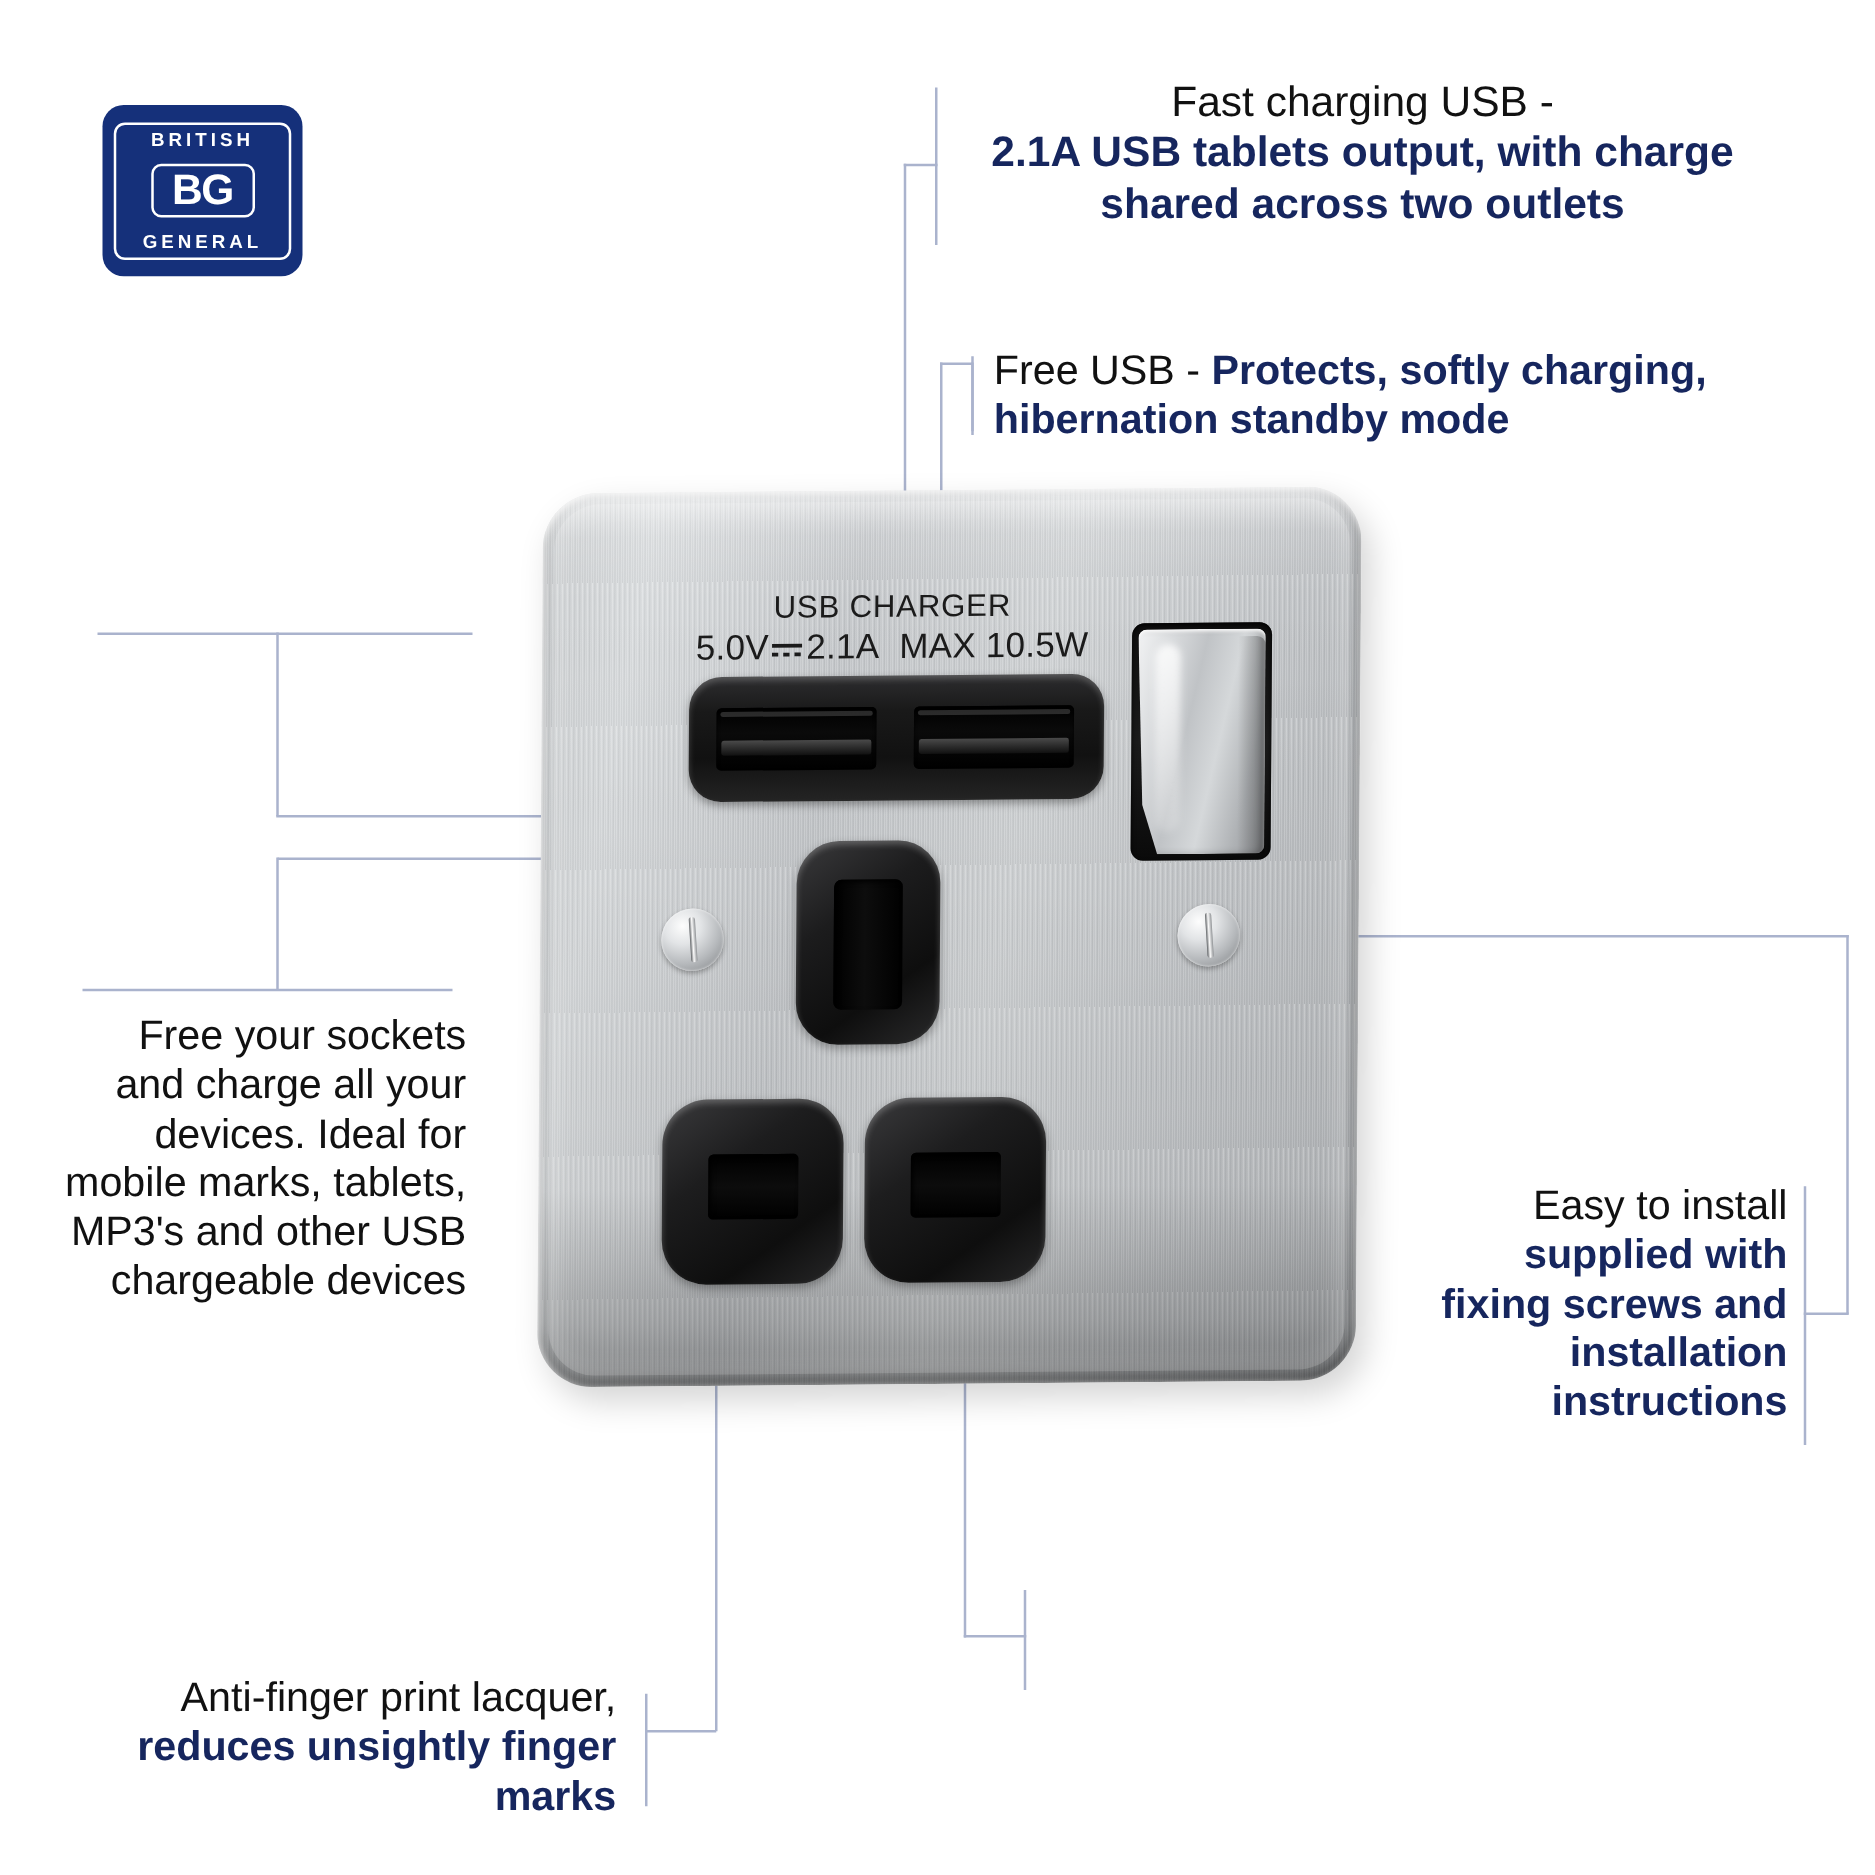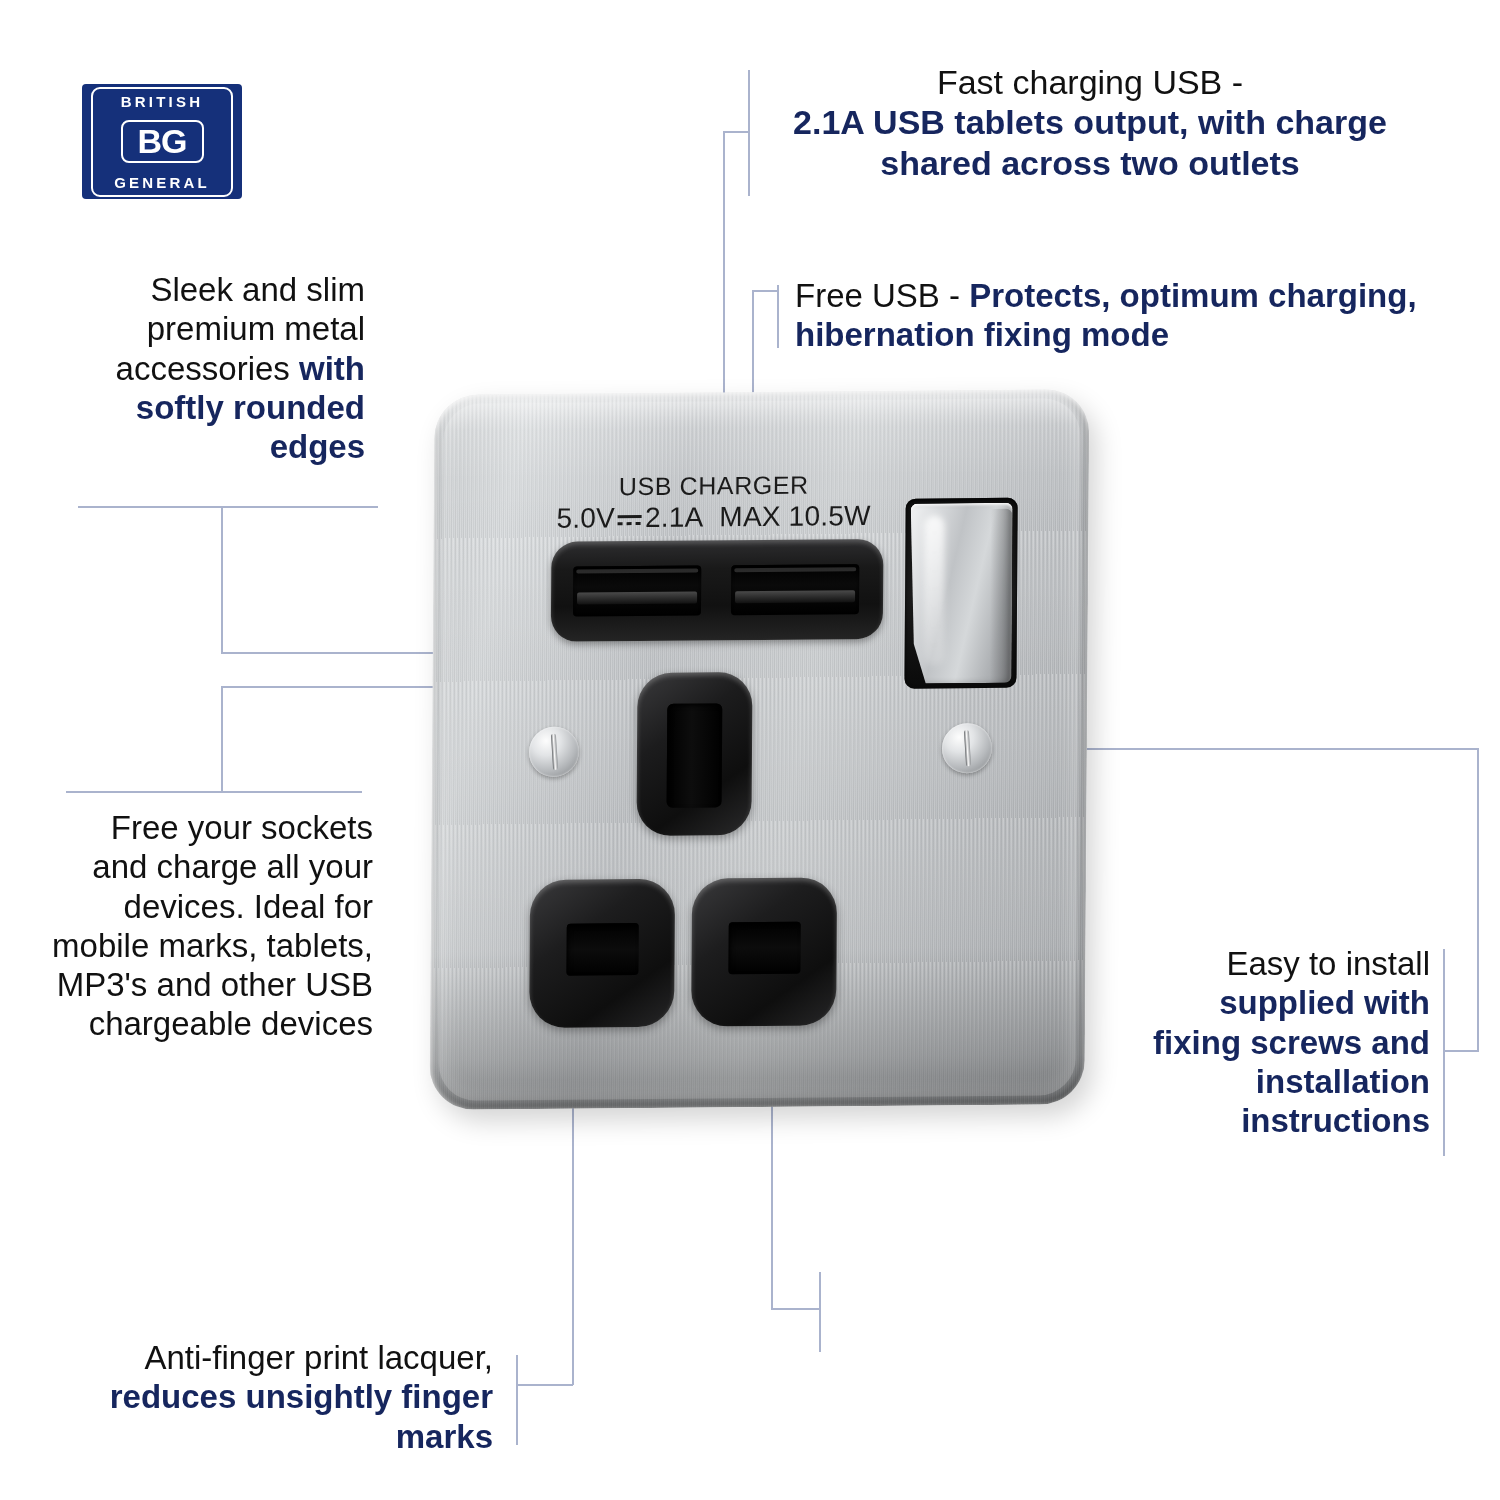--- a/index.html
+++ b/index.html
@@ -9,23 +9,23 @@
     -webkit-font-smoothing:antialiased;
     overflow:hidden;
   }
   #stage{position:relative;width:1500px;height:1500px;background:#fff;overflow:hidden;}
 
   
   .abs{position:absolute;}
 
   
   #logo{
-    left:82px;top:84px;width:160px;height:115px;
+    left:82px;top:84px;width:160px;height:137px;
     background:#15307a;
-    border-radius:4px;
+    border-radius:17px;
     box-shadow:0 0 0 0 transparent;
     display:flex;align-items:center;justify-content:center;
   }
   #logo-inner{
     width:142px;height:110px;border:2.5px solid #fff;border-radius:9px;
     display:flex;flex-direction:column;align-items:center;justify-content:space-between;
     padding:4px 0 4px 0;box-sizing:border-box;
   }
   .logo-word{
     color:#fff;font-size:15px;font-weight:bold;letter-spacing:3.2px;
@@ -260,27 +260,23 @@
   <div class="ln lnv abs" style="left:1477px;top:748px;height:303px;"></div>
   <div class="ln lnh abs" style="left:1443px;top:1050px;width:36px;"></div>
   <div class="ln lnv abs" style="left:1443px;top:949px;height:207px;"></div>
 
   <div class="callout" id="c-fast">
     <span class="n">Fast charging USB -</span><br>
     <span class="b">2.1A USB tablets output, with charge shared across two outlets</span>
   </div>
 
   <div class="callout" id="c-smart">
-    <span class="n">Free USB - </span><span class="b">Protects, optimum charging, hibernation fixing mode</span>
-  </div>
-
-  <div class="callout" id="c-sleek">
-    <span class="n">Sleek and slim premium metal accessories</span>
-    <span class="b">with softly rounded edges</span>
-  </div>
+    <span class="n">Free USB - </span><span class="b">Protects, softly charging, hibernation standby mode</span>
+  </div>
+
 
   <div class="callout" id="c-free">
     <span class="n">Free your sockets and charge all your devices. Ideal for mobile marks, tablets, MP3's and other USB chargeable devices</span>
   </div>
 
   <div class="callout" id="c-easy">
     <span class="n">Easy to install</span>
     <span class="b">supplied with fixing screws and installation instructions</span>
   </div>
 

